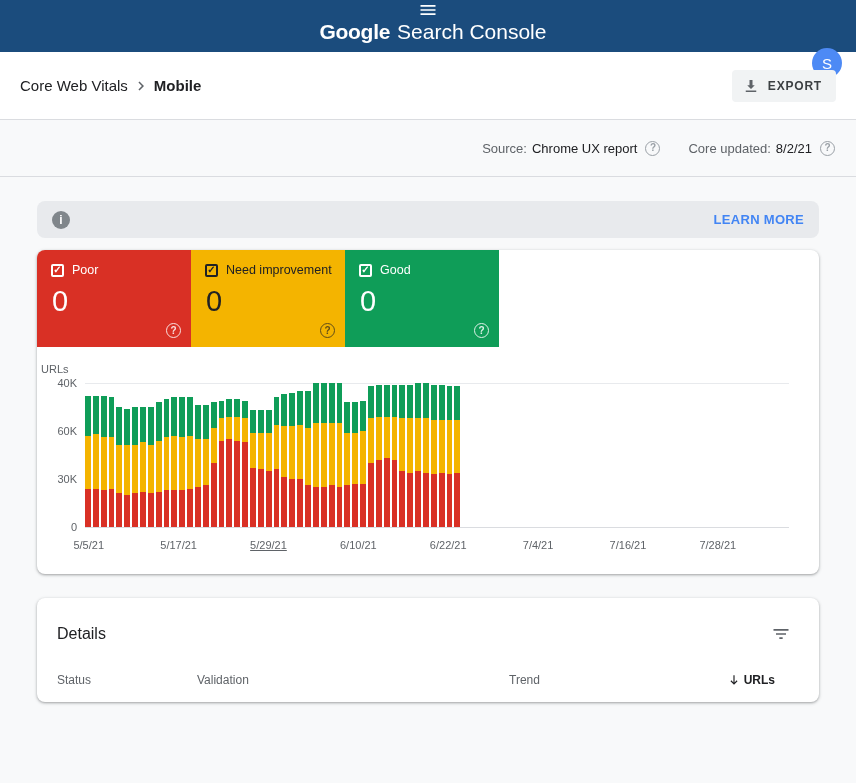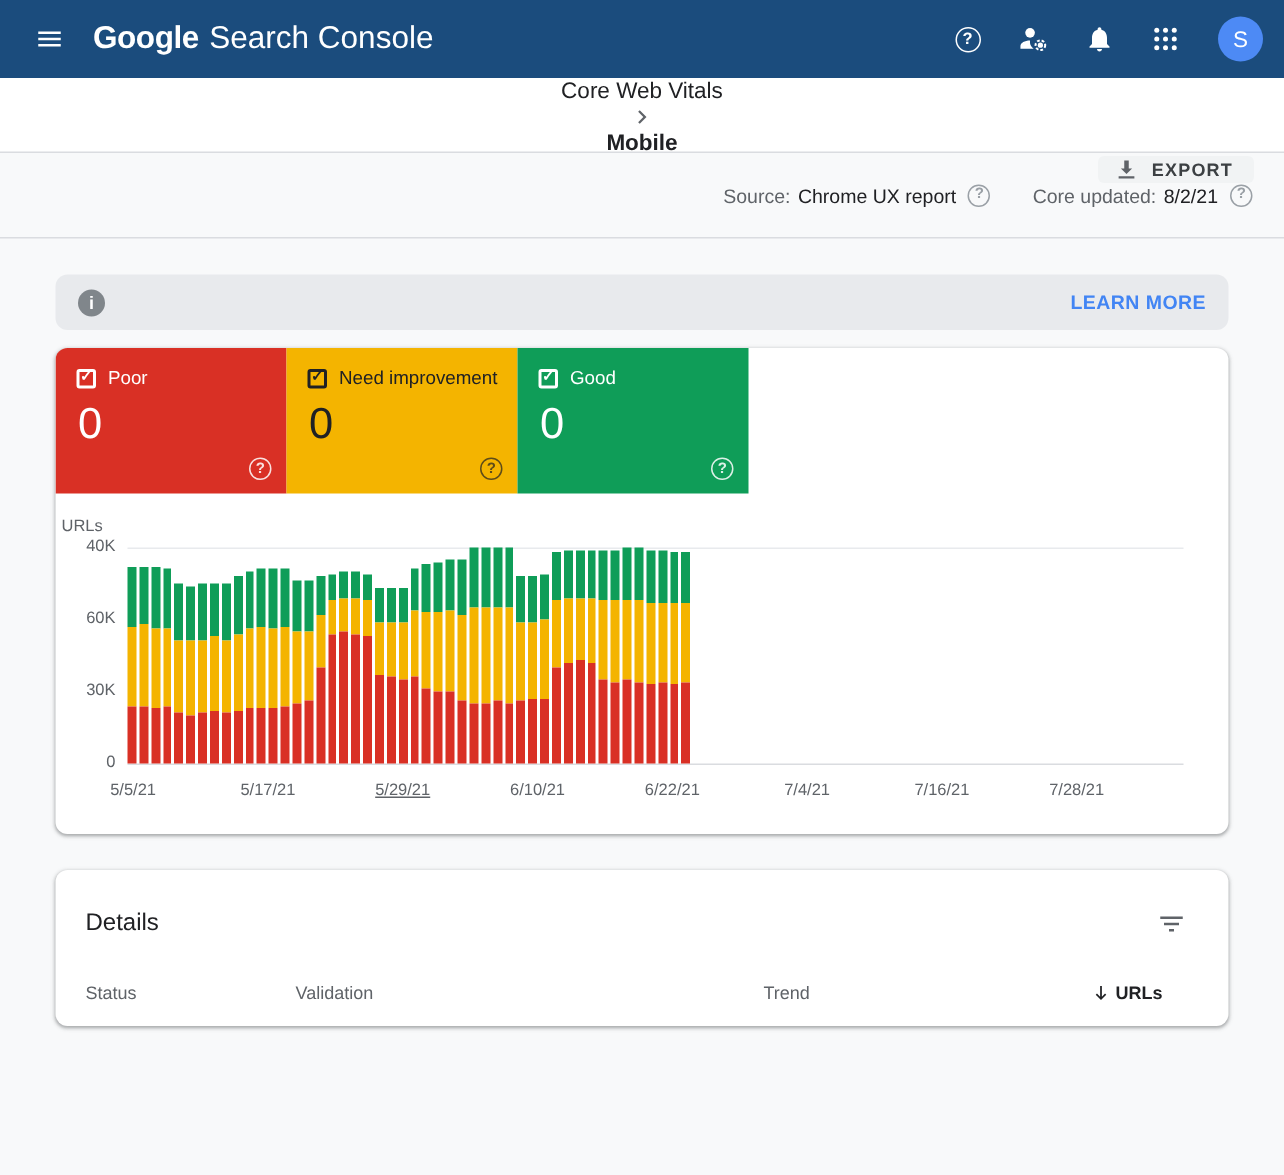--- a/index.html
+++ b/index.html
@@ -5,31 +5,31 @@
   * { box-sizing: border-box; }
   html,body { margin:0; padding:0; }
   body {
     width:856px; height:783px; overflow:hidden;
     background:#f8f9fa;
     font-family:"Liberation Sans", sans-serif;
     color:#202124;
   }
 
   
-  .appbar { height:52px; background:#1b4c7d; display:flex; align-items:center; padding:0 14px; }
+  .appbar { height:52px; background:#1b4c7d; display:flex; align-items:center; padding:0 14px;flex-direction:column; }
   .iconbtn { background:none; border:none; width:38px; height:38px; display:flex; align-items:center; justify-content:center; cursor:pointer; color:#fff; padding:0; }
   .logo { display:flex; align-items:baseline; margin-left:10px; color:#fff; cursor:pointer; }
   .logo-google { font-size:21px; font-weight:700; letter-spacing:-0.3px; }
   .logo-rest { font-size:21px; font-weight:400; margin-left:7px; }
   .appbar-right { margin-left:auto; display:flex; align-items:center; gap:6px; }
   .qcircle { width:17px; height:17px; border:1.6px solid currentColor; border-radius:50%; display:inline-flex; align-items:center; justify-content:center; font-size:11px; font-weight:700; line-height:1; }
   .avatar { width:30px; height:30px; border-radius:50%; background:#4d8af5; color:#fff; font-size:15px; display:flex; align-items:center; justify-content:center; border:none; margin-left:10px; cursor:pointer; }
 
   
-  .crumbbar { height:50px; background:#fff; border-bottom:1px solid #dadce0; display:flex; align-items:center; padding:0 20px;flex-direction:column; }
+  .crumbbar { height:68px; background:#fff; border-bottom:1px solid #dadce0; display:flex; align-items:center; padding:0 20px; }
   .crumb-parent { font-size:15px; color:#202124; cursor:pointer; }
   .crumb-sep { display:flex; margin:0 4px; }
   .crumb-current { font-size:15px; font-weight:700; color:#202124; }
   .export-btn { margin-left:auto; background:#f1f3f4; border:none; border-radius:4px; height:32px; padding:0 14px 0 10px; display:flex; align-items:center; gap:8px; color:#3c4043; font-size:12px; font-weight:700; letter-spacing:0.8px; cursor:pointer; }
 
   
   .metabar { background:#f8f9fa; border-bottom:1px solid #dadce0; height:57px; display:flex; align-items:center; justify-content:flex-end; padding:0 21px; gap:28px; font-size:13px; color:#5f6368; }
   .meta-group { display:flex; align-items:center; gap:5px; }
   .meta-value { color:#202124; }
   .qcircle-sm { width:15px; height:15px; border:1.4px solid #9aa0a6; color:#9aa0a6; border-radius:50%; font-size:10px; font-weight:700; display:inline-flex; align-items:center; justify-content:center; margin-left:3px; cursor:pointer; line-height:1; background:none; padding:0; }

